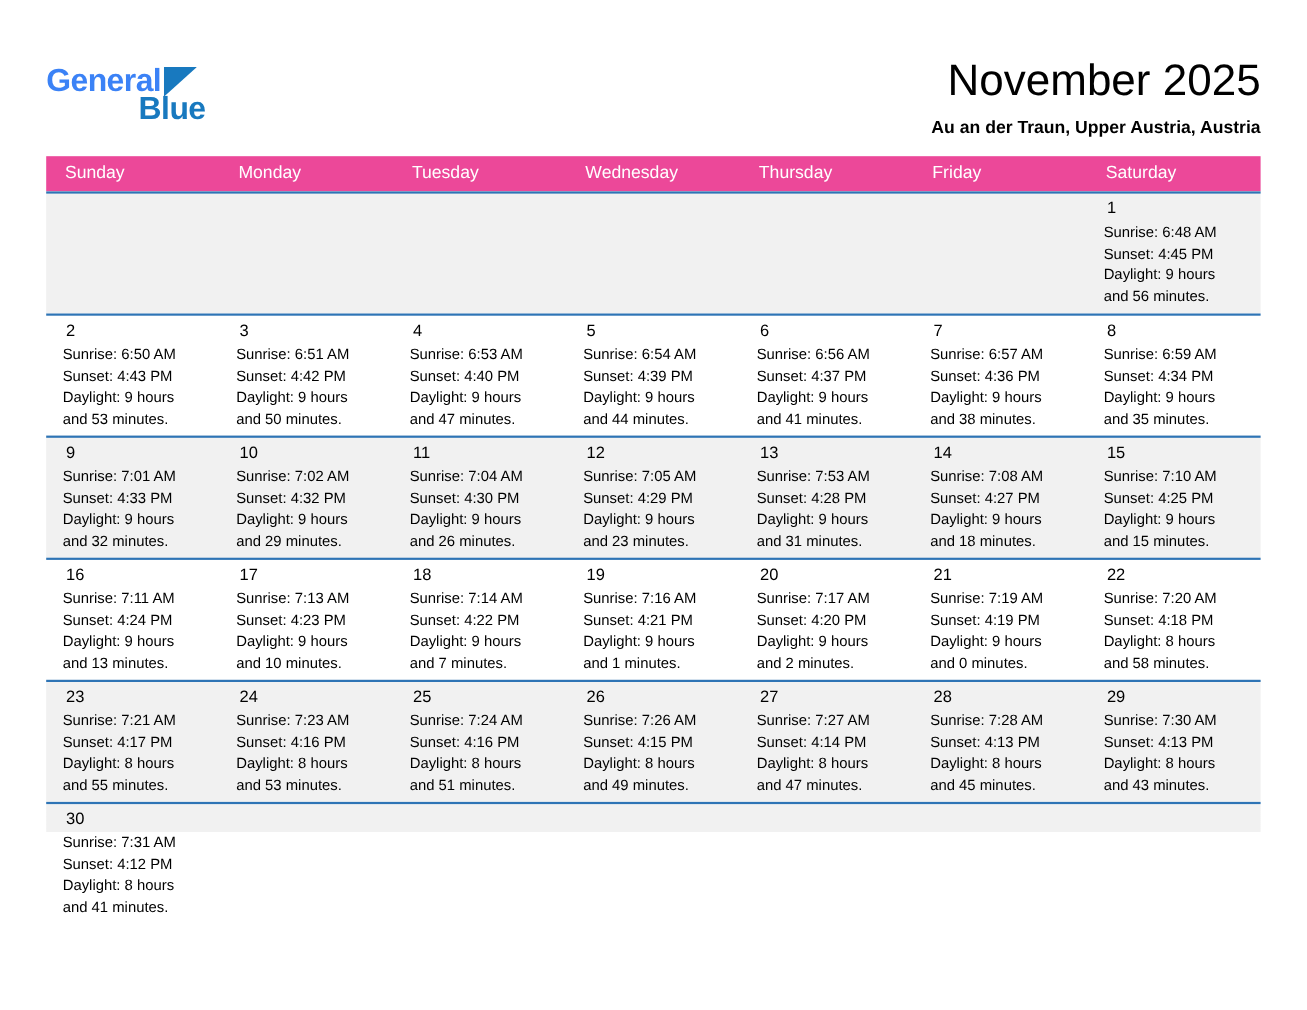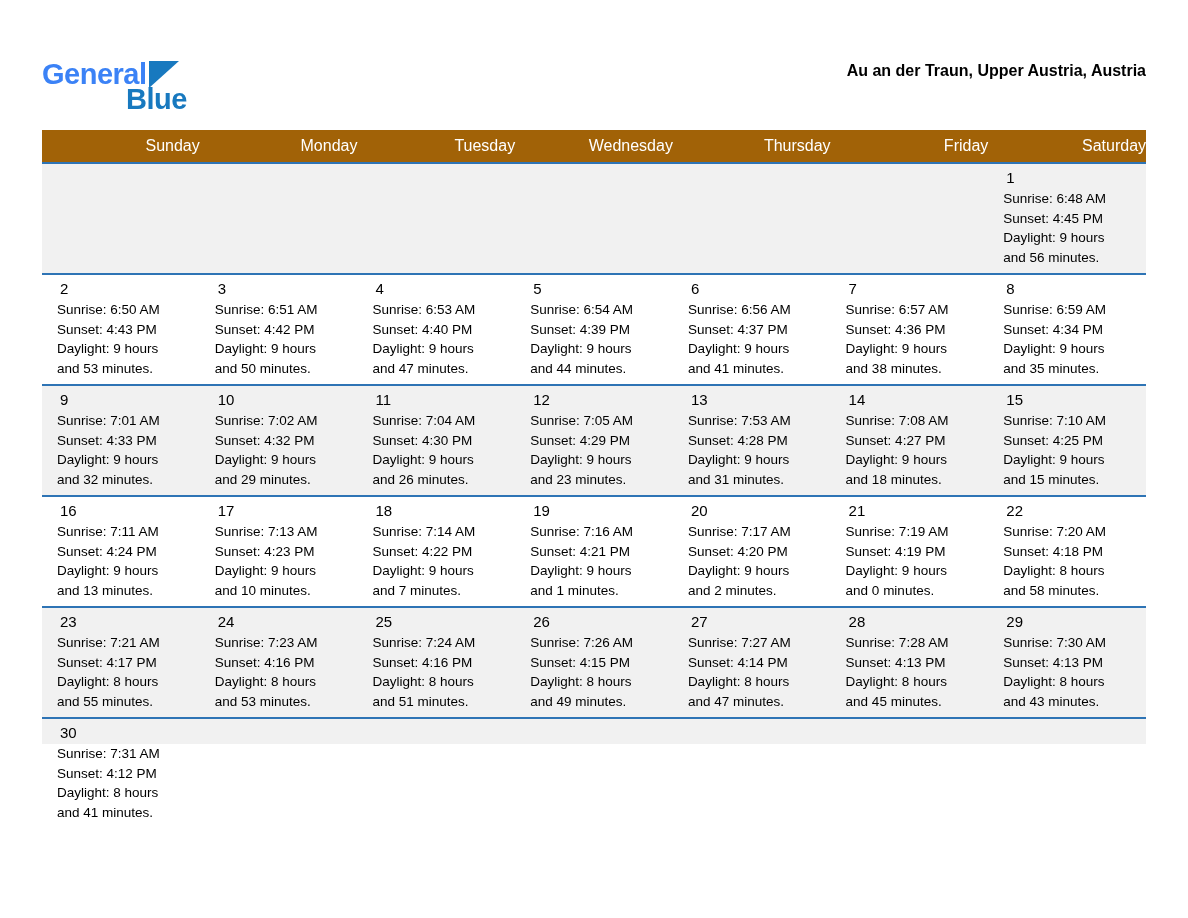--- a/index.html
+++ b/index.html
@@ -34,24 +34,23 @@
   }
 
   .title-block { text-align: right; }
   .month-title { font-size: 40px; line-height: 1.15; font-weight: 400; }
   .location { font-size: 16px; margin-top: 12px; font-weight: 700; }
 
   
   .calendar { width: 100%; }
   .weekday-row {
     display: flex;
-    background: #a16207;
+    background: #ec4899;
     height: 32px;
     align-items: center;
-    text-align: right;
   }
   .weekday {
     flex: 1;
     color: #fff;
     font-size: 16px;
     padding-left: 17px;
   }
   .week-row {
     display: flex;
     border-top: 2px solid #2E74B5;
@@ -90,20 +89,21 @@
         <svg class="logo-triangle" width="30" height="27" viewBox="0 0 30 27">
           <polygon points="0,0 30,0 0,27" fill="#1879BF"></polygon>
         </svg>
       </div>
       <div class="logo-row2">
         <span class="logo-blue">Blue</span>
       </div>
     </div>
 
     <div class="title-block">
+      <div class="month-title">November 2025</div>
       <div class="location">Au an der Traun, Upper Austria, Austria</div>
     </div>
   </div>
 
   <div class="calendar">
     <div class="weekday-row" id="weekday-row">
         <div class="weekday">Sunday</div>
         <div class="weekday">Monday</div>
         <div class="weekday">Tuesday</div>
         <div class="weekday">Wednesday</div>

